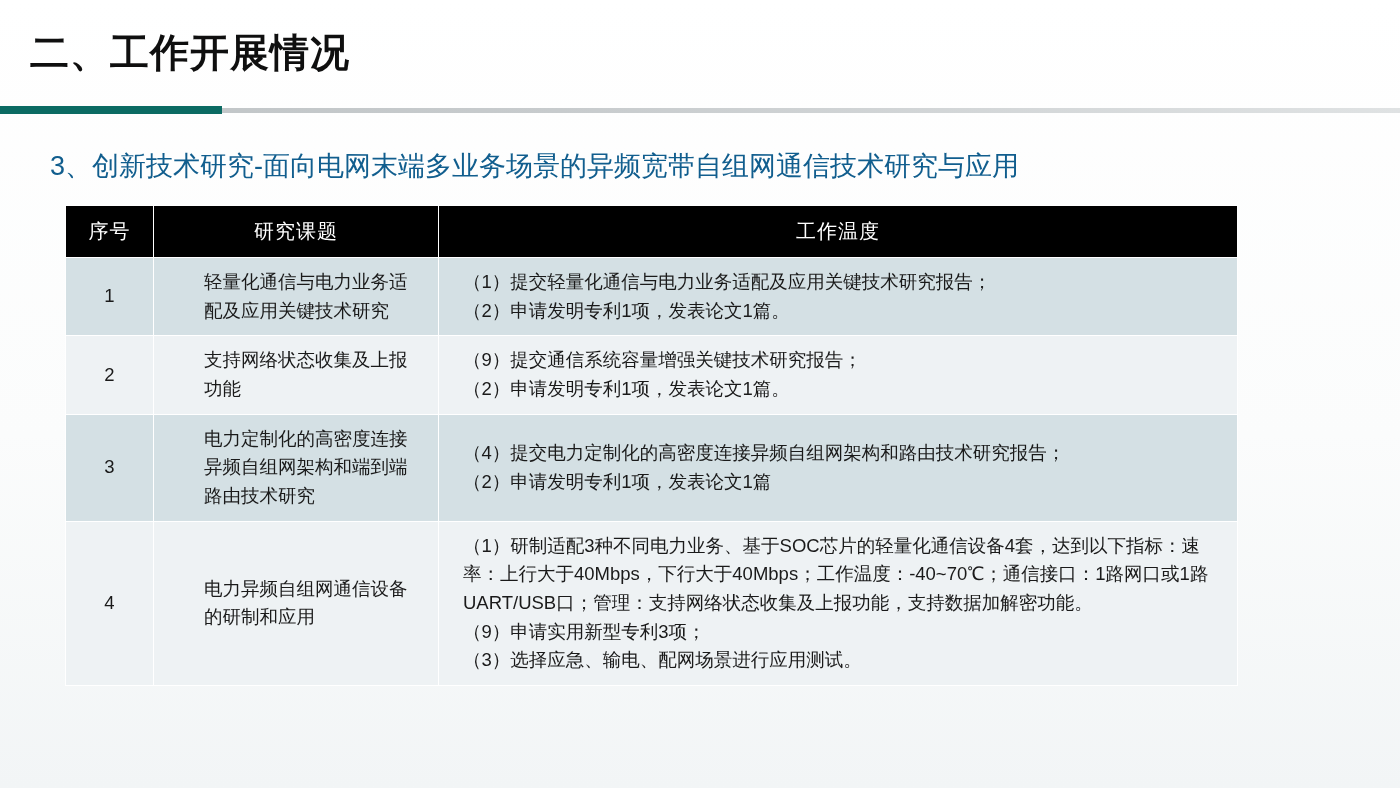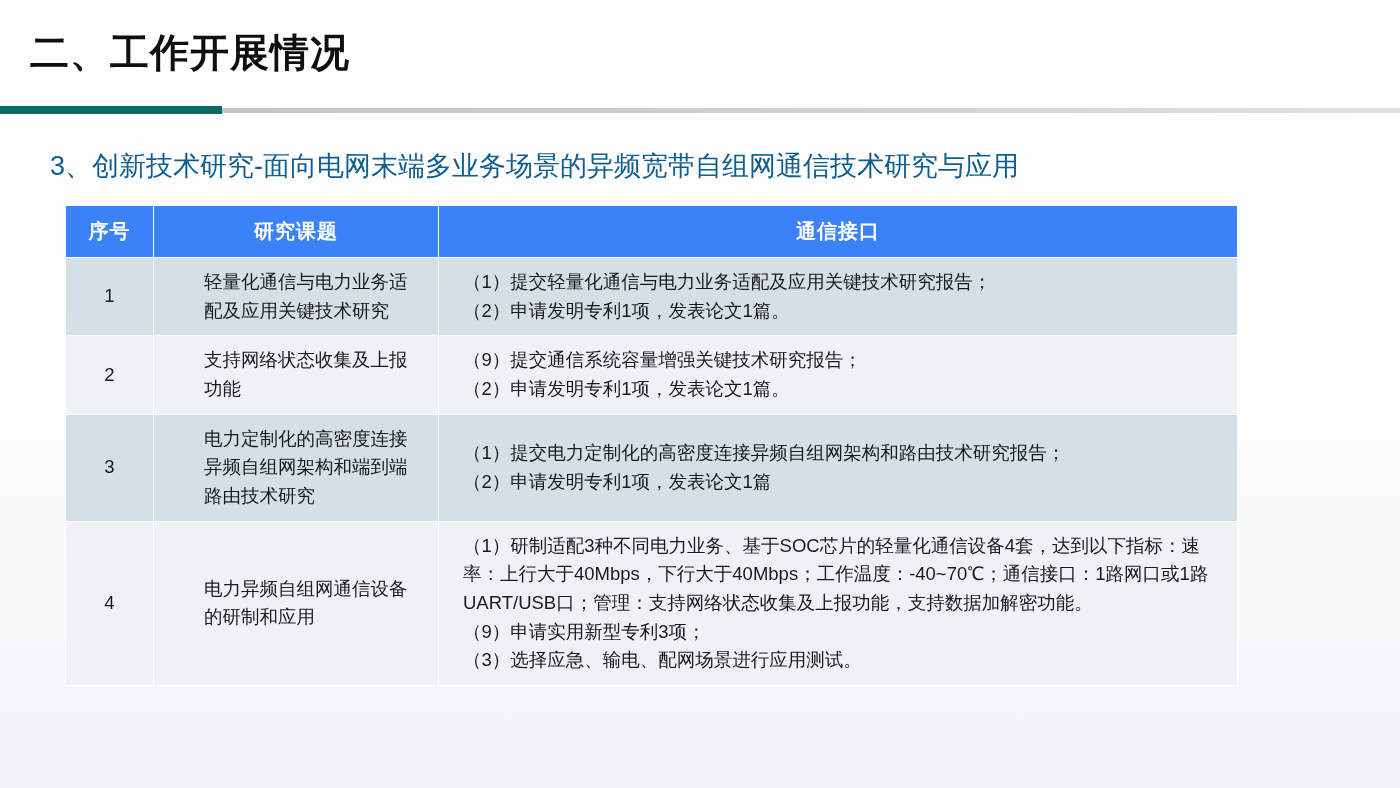--- a/index.html
+++ b/index.html
@@ -93,24 +93,24 @@
     top: 205px;
     width: 1172px;
     z-index: 3;
   }
   table.research-table {
     border-collapse: collapse;
     width: 1172px;
     table-layout: fixed;
   }
   table.research-table th {
-    background: #3b82f6;
+    background: #000000;
     color: #ffffff;
     font-size: 20px;
-    font-weight: bold;
+    font-weight: normal;
     text-align: center;
     padding: 12px 6px;
     border: 1px solid #ffffff;
     letter-spacing: 1px;
   }
   table.research-table td {
     border: 1px solid #ffffff;
     vertical-align: middle;
     font-size: 18.5px;
     color: #1a1a1a;
@@ -206,21 +206,21 @@
     <table class="research-table">
       <colgroup>
         <col class="col-no">
         <col class="col-topic">
         <col class="col-result">
       </colgroup>
       <thead>
         <tr>
           <th>序号</th>
           <th>研究课题</th>
-          <th>通信接口</th>
+          <th>工作温度</th>
         </tr>
       </thead>
       <tbody>
         <tr class="row-a">
           <td class="cell-no">1</td>
           <td class="cell-topic">
             <span class="topic-text">轻量化通信与电力业务适配及应用关键技术研究</span>
           </td>
           <td class="cell-result">
             <span class="result-line">（1）提交轻量化通信与电力业务适配及应用关键技术研究报告；</span>
@@ -236,21 +236,21 @@
             <span class="result-line">（9）提交通信系统容量增强关键技术研究报告；</span>
             <span class="result-line">（2）申请发明专利1项，发表论文1篇。</span>
           </td>
         </tr>
         <tr class="row-a">
           <td class="cell-no">3</td>
           <td class="cell-topic">
             <span class="topic-text">电力定制化的高密度连接异频自组网架构和端到端路由技术研究</span>
           </td>
           <td class="cell-result">
-            <span class="result-line">（1）提交电力定制化的高密度连接异频自组网架构和路由技术研究报告；</span>
+            <span class="result-line">（4）提交电力定制化的高密度连接异频自组网架构和路由技术研究报告；</span>
             <span class="result-line">（2）申请发明专利1项，发表论文1篇</span>
           </td>
         </tr>
         <tr class="row-b">
           <td class="cell-no">4</td>
           <td class="cell-topic">
             <span class="topic-text">电力异频自组网通信设备的研制和应用</span>
           </td>
           <td class="cell-result">
             <span class="result-line">（1）研制适配3种不同电力业务、基于SOC芯片的轻量化通信设备4套，达到以下指标：速率：上行大于40Mbps，下行大于40Mbps；工作温度：-40~70℃；通信接口：1路网口或1路UART/USB口；管理：支持网络状态收集及上报功能，支持数据加解密功能。</span>

